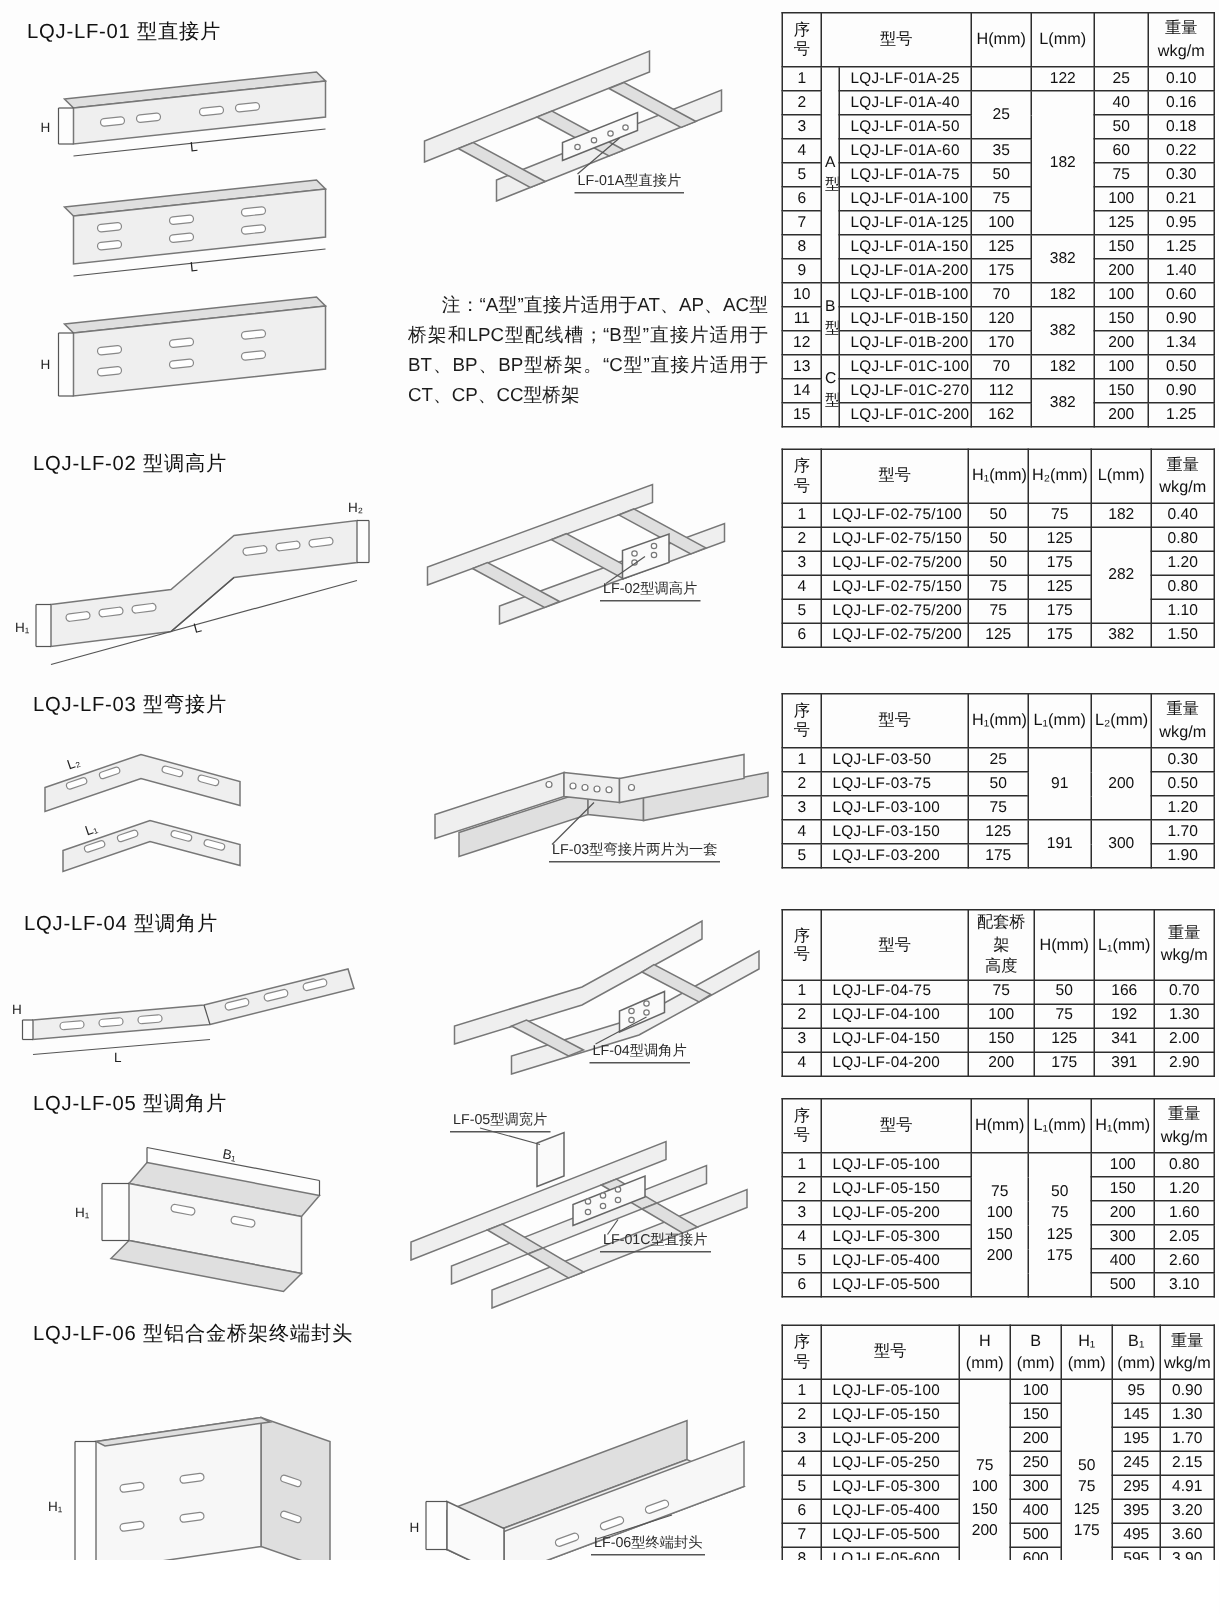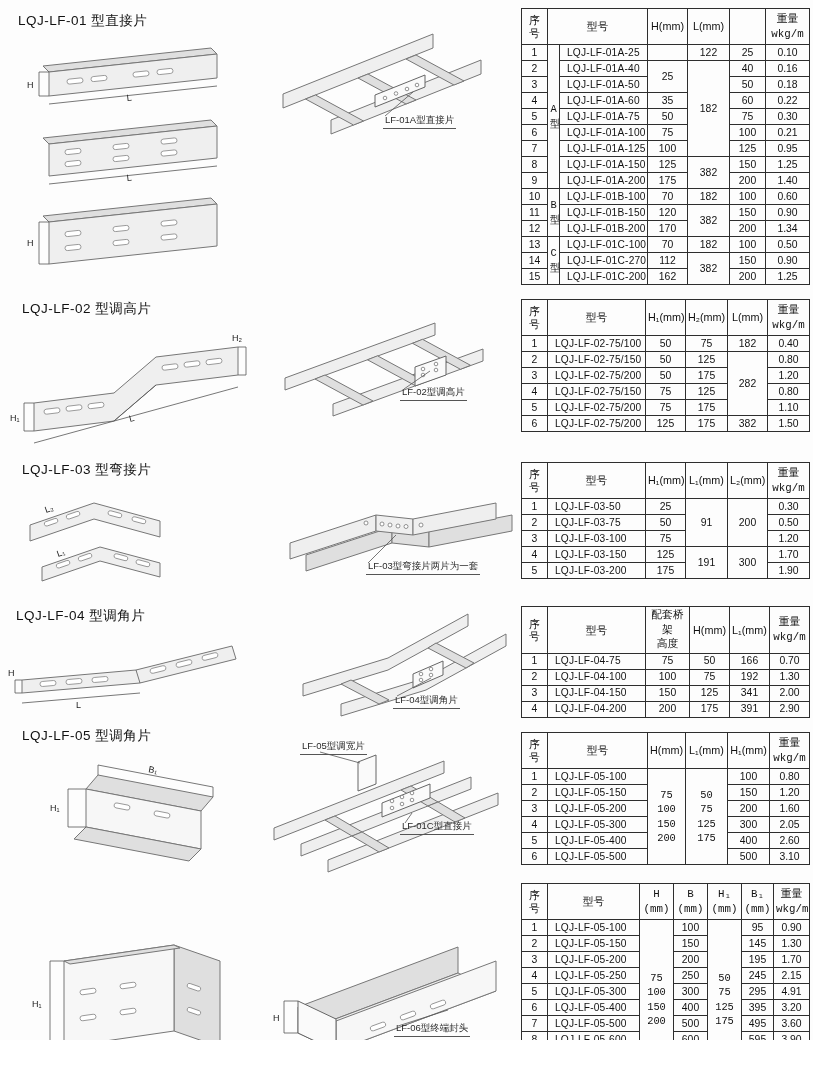--- a/index.html
+++ b/index.html
@@ -10,21 +10,21 @@
         color:#1c1c1c;text-indent:1.8em;text-align:justify;}
   .cap{position:absolute;font-size:9.5px;color:#2a2a2a;border-bottom:1px solid #555;
        padding:0 2px 1px 2px;white-space:nowrap;background:transparent;}
   .tblwrap{position:absolute;left:521px;width:288px;}
   table{border-collapse:collapse;width:100%;table-layout:fixed;font-size:10.4px;color:#111;}
   th,td{border:1px solid #2e2e2e;text-align:center;padding:1px 2px;height:13px;line-height:1.12;
         overflow:hidden;font-weight:normal;}
   thead th{height:33px;font-size:10.8px;font-weight:500;white-space:pre-line;}
   table{border:1.6px solid #161616;}
   td.model{text-align:left;padding-left:7px;letter-spacing:0.2px;font-size:10.2px;white-space:nowrap;}
-  .ml{white-space:pre-line;line-height:1.35;font-family:Liberation Mono, monospace;}
+  .ml{white-space:pre-line;line-height:1.35;}
   svg{position:absolute;overflow:visible;}
   .face {fill:#efefef;stroke:#777;stroke-width:1;}
   .faceL{fill:#f7f7f7;stroke:#777;stroke-width:1;}
   .faceD{fill:#dfdfdf;stroke:#777;stroke-width:1;}
   .plate{fill:#fafafa;stroke:#666;stroke-width:1;}
   .slot{fill:#fff;stroke:#888;stroke-width:0.8;}
   .hole{fill:#fff;stroke:#777;stroke-width:0.8;}
   .dim{stroke:#555;stroke-width:0.8;fill:none;}
   .leader{stroke:#555;stroke-width:0.8;fill:none;}
   .dimtext{font-size:9px;fill:#222;}
@@ -32,21 +32,23 @@
 </head>
 <body>
 
 <div id="page">
 
   <div class="sec-title" style="left:18px;top:12px">LQJ-LF-01 型直接片</div>
   <div class="sec-title" style="left:22px;top:300px">LQJ-LF-02 型调高片</div>
   <div class="sec-title" style="left:22px;top:461px">LQJ-LF-03 型弯接片</div>
   <div class="sec-title" style="left:16px;top:607px">LQJ-LF-04 型调角片</div>
   <div class="sec-title" style="left:22px;top:727px">LQJ-LF-05 型调角片</div>
-
+  <div class="sec-title" style="left:22px;top:880px">LQJ-LF-06 型铝合金桥架终端封头</div>
+
+  <p class="note">注：“A型”直接片适用于AT、AP、AC型桥架和LPC型配线槽；“B型”直接片适用于BT、BP、BP型桥架。“C型”直接片适用于CT、CP、CC型桥架</p>
 
   <svg style="left:15px;top:38px" width="240" height="245" viewBox="0 0 240 245">
 
     <path class="faceD" d="M28,28 L196,10 L202,16 L34,34 Z"></path>
     <path class="face" d="M34,34 L202,16 L202,40 L34,58 Z"></path>
     <rect class="slot" x="52" y="40.5" width="16" height="5" rx="2.4" transform="rotate(-6 60 43)"></rect>
     <rect class="slot" x="76" y="38" width="16" height="5" rx="2.4" transform="rotate(-6 84 40.5)"></rect>
     <rect class="slot" x="118" y="33.5" width="16" height="5" rx="2.4" transform="rotate(-6 126 36)"></rect>
     <rect class="slot" x="142" y="31" width="16" height="5" rx="2.4" transform="rotate(-6 150 33.5)"></rect>
     <line class="dim" x1="24" y1="34" x2="24" y2="58"></line>

